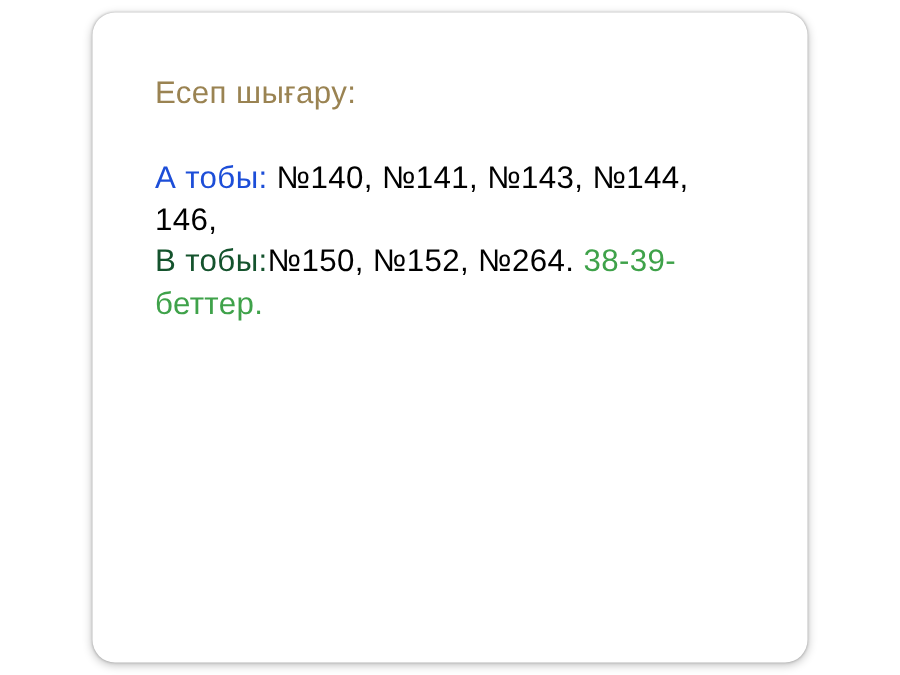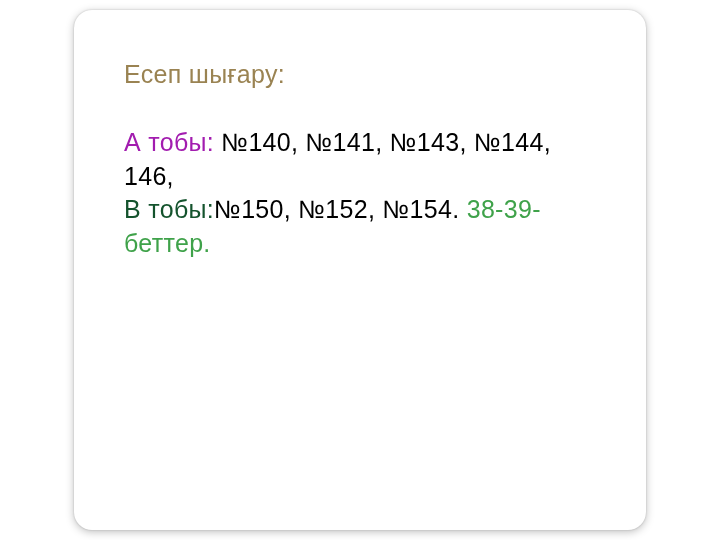--- a/index.html
+++ b/index.html
@@ -32,21 +32,21 @@
       letter-spacing: 0.3px;
     }
     .heading {
       color: #9a8352;
       margin-bottom: 34px;
     }
     .line {
       white-space: normal;
     }
     .label-a {
-      color: #a21caf;
+      color: #1d4ed8;
     }
     .label-b {
       color: #14532d;
     }
     .body-dark {
       color: #000000;
     }
     .pages {
       color: #3fa24a;
     }
@@ -55,15 +55,15 @@
 <body>
 
 <div class="slide">
   <div class="heading">Есеп  шығару:</div>
 
   <div class="line">
     <span class="label-a">А тобы: </span><span class="body-dark">№140,  №141,  №143, №144, 146,</span>
   </div>
 
   <div class="line">
-    <span class="label-b">В тобы:</span><span class="body-dark">№150, №152, №154.      </span><span class="pages">38-39-беттер.</span>
+    <span class="label-b">В тобы:</span><span class="body-dark">№150, №152, №264.      </span><span class="pages">38-39-беттер.</span>
   </div>
 </div>
 
 </body></html>

